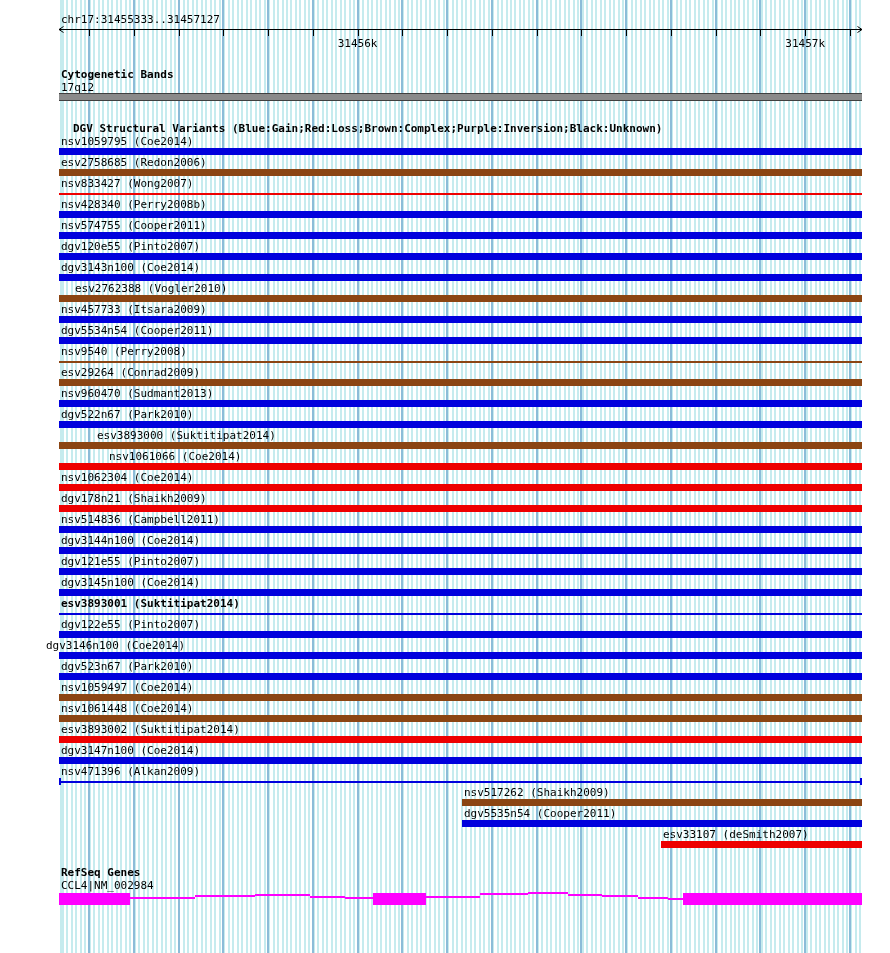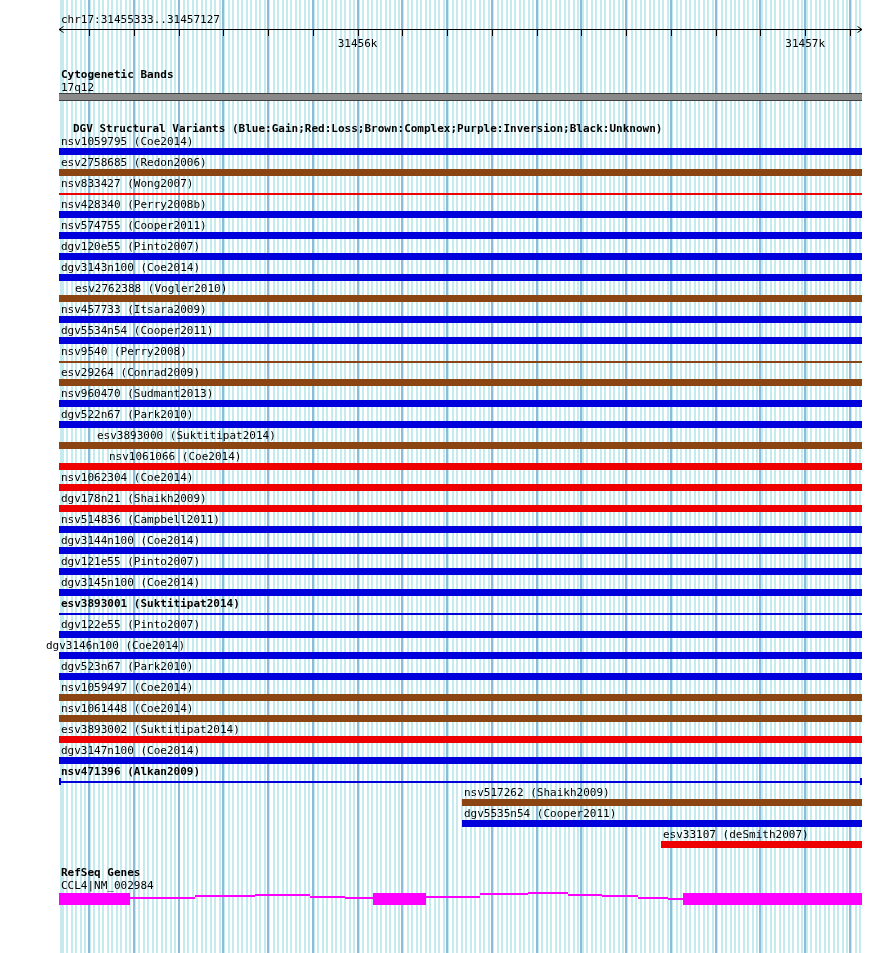--- a/index.html
+++ b/index.html
@@ -157,21 +157,21 @@
       <div class="abs variant-label" style="left: 61px; top: 660px;">dgv523n67 (Park2010)</div>
       <div class="variant-bar" style="left: 59px; width: 803px; background: rgb(0, 0, 221); top: 673px; height: 7px;"></div>
       <div class="abs variant-label" style="left: 61px; top: 681px;">nsv1059497 (Coe2014)</div>
       <div class="variant-bar" style="left: 59px; width: 803px; background: rgb(139, 69, 19); top: 694px; height: 7px;"></div>
       <div class="abs variant-label" style="left: 61px; top: 702px;">nsv1061448 (Coe2014)</div>
       <div class="variant-bar" style="left: 59px; width: 803px; background: rgb(139, 69, 19); top: 715px; height: 7px;"></div>
       <div class="abs variant-label" style="left: 61px; top: 723px;">esv3893002 (Suktitipat2014)</div>
       <div class="variant-bar" style="left: 59px; width: 803px; background: rgb(238, 0, 0); top: 736px; height: 7px;"></div>
       <div class="abs variant-label" style="left: 61px; top: 744px; border-radius: 6px;">dgv3147n100 (Coe2014)</div>
       <div class="variant-bar" style="left: 59px; width: 803px; background: rgb(0, 0, 221); top: 757px; height: 7px;"></div>
-      <div class="abs variant-label" style="left: 61px; top: 765px; font-weight: bold;">nsv471396 (Alkan2009)</div>
+      <div class="abs variant-label" style="left: 61px; top: 765px;">nsv471396 (Alkan2009)</div>
       <div class="variant-bar" style="left: 59px; width: 803px; background: rgb(0, 0, 221); top: 781px; height: 2px;"></div>
       <div class="cap" style="left: 59px; top: 778px; background: rgb(0, 0, 221);"></div>
       <div class="cap" style="left: 860px; top: 778px; background: rgb(0, 0, 221);"></div>
       <div class="abs variant-label" style="left: 464px; top: 786px;">nsv517262 (Shaikh2009)</div>
       <div class="variant-bar" style="left: 462px; width: 400px; background: rgb(139, 69, 19); top: 799px; height: 7px;"></div>
       <div class="abs variant-label" style="left: 464px; top: 807px;">dgv5535n54 (Cooper2011)</div>
       <div class="variant-bar" style="left: 462px; width: 400px; background: rgb(0, 0, 221); top: 820px; height: 7px;"></div>
       <div class="abs variant-label" style="left: 663px; top: 828px;">esv33107 (deSmith2007)</div>
       <div class="variant-bar" style="left: 661px; width: 201px; background: rgb(238, 0, 0); top: 841px; height: 7px;"></div>
     </div>

